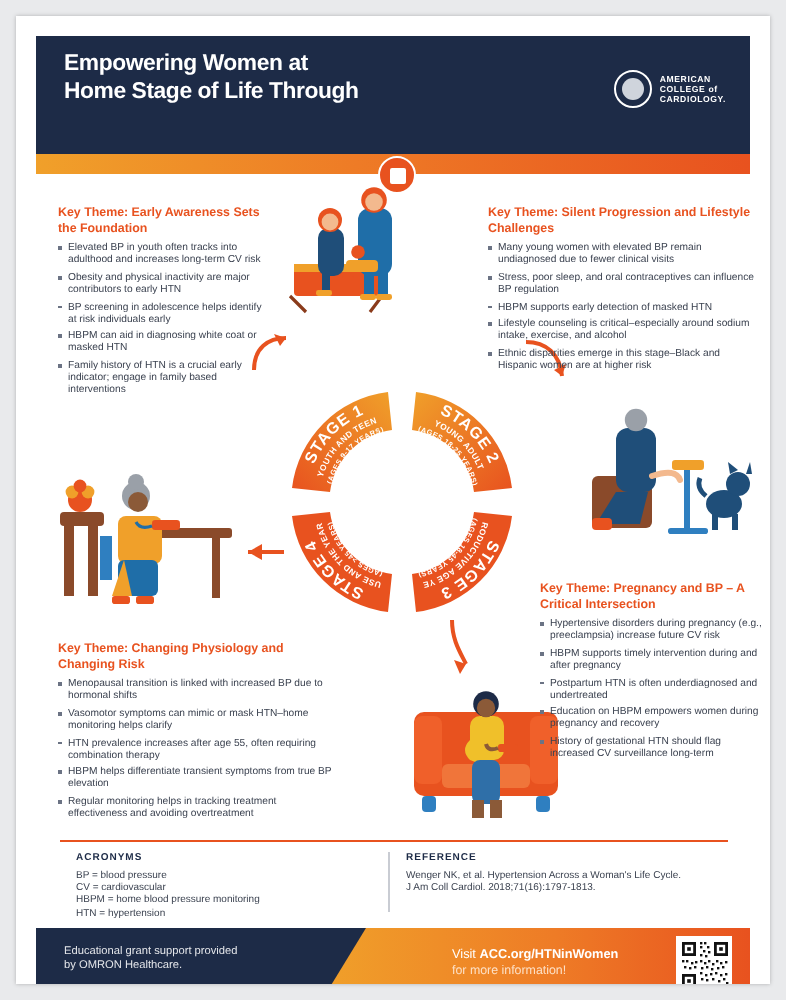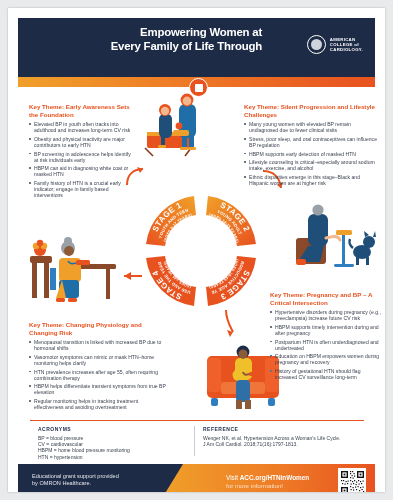--- a/index.html
+++ b/index.html
@@ -19,21 +19,20 @@
 
   
   .header{
     position:absolute;left:10px;top:10px;width:357px;height:59px;
     background:#1d2b47;
   }
   .header-title{
     position:absolute;left:14px;top:8px;width:230px;
     color:#ffffff;font-size:11.4px;line-height:13.6px;font-weight:bold;
     letter-spacing:-0.2px;
-    text-align:right;
   }
   .acc-logo{
     position:absolute;right:12px;top:17px;
     display:flex;align-items:center;gap:4px;
   }
   .acc-seal{
     width:17px;height:17px;border-radius:50%;
     border:1.2px solid #ffffff;background:#1d2b47;
     display:flex;align-items:center;justify-content:center;
   }
@@ -133,21 +132,21 @@
   .qr svg{display:block;}
 </style>
 </head>
 <body>
 
 <div class="poster">
 
   <div class="header">
     <div class="header-title">
       <div>Empowering Women at</div>
-      <div>Every Family of Life Through</div>
+      <div>Home Stage of Life Through</div>
     </div>
     <div class="acc-logo">
       <div class="acc-seal">
         <div class="acc-seal-inner"></div>
       </div>
       <div class="acc-text">
         <div>AMERICAN</div>
         <div>COLLEGE of</div>
         <div>CARDIOLOGY.</div>
       </div>

